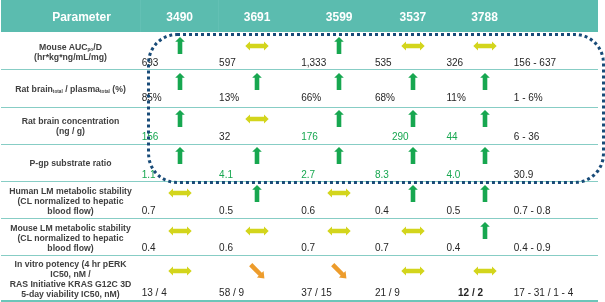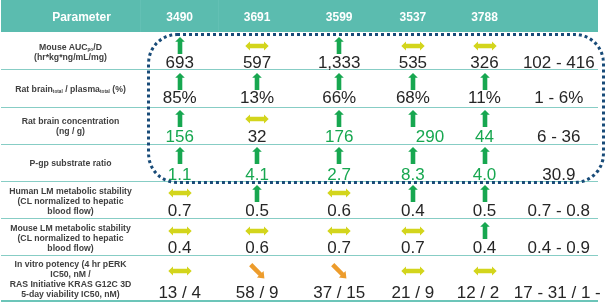--- a/index.html
+++ b/index.html
@@ -11,21 +11,21 @@
   
   #header-row{position:absolute;left:1px;top:0;width:597px;height:32px;background:#5bbcaf;}
   .hcell{position:absolute;top:1.2px;height:32px;color:#ffffff;font-weight:bold;font-size:12px;
          display:flex;align-items:center;justify-content:center;text-align:center;line-height:12.4px;
          white-space:nowrap;}
   .hcell.ref{font-style:italic;font-size:12px;line-height:13.2px;white-space:normal;top:2.4px;}
   .hdiv{position:absolute;top:0;width:1px;height:32px;background:#63c0b4;}
   .rule{position:absolute;left:1px;width:597px;height:1px;background:#87cdc5;}
   .rlabel{position:absolute;left:1px;color:#404040;font-weight:bold;font-size:8.7px;
           text-align:center;line-height:10.1px;}
-  .val{position:absolute;text-align:center;font-size:17px;color:#262626;line-height:13px;
+  .val{position:absolute;font-size:10px;color:#262626;line-height:13px;
        font-family:"Liberation Sans",sans-serif;white-space:nowrap;}
   .val.green{color:#17a750;}
   .arrow{position:absolute;line-height:0;font-size:0;}
   .arrow svg{display:block;}
   sub{font-size:0.54em;line-height:0;vertical-align:-0.2em;}
 
   
   #highlight{position:absolute;border:3.3px dotted #184b78;border-radius:30px;
              box-sizing:border-box;background:transparent;}
 </style>
@@ -89,21 +89,21 @@
       <div class="arrow" style="left: 472.5px; top: 40.9px;">
         <svg width="24" height="10" viewBox="0 0 24 10">
           <path d="M0.3 5 L5.0 0.5 L5.0 2.85 L19.0 2.85 L19.0 0.5 L23.7 5 L19.0 9.5 L19.0 7.15 L5.0 7.15 L5.0 9.5 Z" fill="#d3d51c"></path>
         </svg>
       </div>
       <div class="val" style="left: 141.7px; width: 76px; top: 55.9px;">693</div>
       <div class="val" style="left: 219.1px; width: 76px; top: 55.9px;">597</div>
       <div class="val" style="left: 301.2px; width: 76px; top: 55.9px;">1,333</div>
       <div class="val" style="left: 374.9px; width: 76px; top: 55.9px;">535</div>
       <div class="val" style="left: 446.5px; width: 76px; top: 55.9px;">326</div>
-      <div class="val" style="left: 513.8px; width: 90px; top: 55.9px;">102 - 416</div>
+      <div class="val" style="left: 513.8px; width: 90px; top: 55.9px;">156 - 637</div>
       <div class="rlabel" style="left: 2px; width: 137px; top: 84.2px;">Rat brain<sub>total</sub> / plasma<sub>total</sub> (%)</div>
       <div class="arrow" style="left: 174.7px; top: 72.8px;">
         <svg width="10" height="17" viewBox="0 0 10 17">
           <path d="M5 0.1 L9.8 4.8 L7.3 4.8 L7.3 16.9 L2.7 16.9 L2.7 4.8 L0.2 4.8 Z" fill="#17a750"></path>
         </svg>
       </div>
       <div class="arrow" style="left: 252.1px; top: 72.8px;">
         <svg width="10" height="17" viewBox="0 0 10 17">
           <path d="M5 0.1 L9.8 4.8 L7.3 4.8 L7.3 16.9 L2.7 16.9 L2.7 4.8 L0.2 4.8 Z" fill="#17a750"></path>
         </svg>
@@ -284,19 +284,19 @@
       </div>
       <div class="arrow" style="left: 472.5px; top: 266.3px;">
         <svg width="24" height="10" viewBox="0 0 24 10">
           <path d="M0.3 5 L5.0 0.5 L5.0 2.85 L19.0 2.85 L19.0 0.5 L23.7 5 L19.0 9.5 L19.0 7.15 L5.0 7.15 L5.0 9.5 Z" fill="#d3d51c"></path>
         </svg>
       </div>
       <div class="val" style="left: 141.7px; width: 76px; top: 285.5px;">13 / 4</div>
       <div class="val" style="left: 219.1px; width: 76px; top: 285.5px;">58 / 9</div>
       <div class="val" style="left: 301.2px; width: 76px; top: 285.5px;">37 / 15</div>
       <div class="val" style="left: 374.9px; width: 76px; top: 285.5px;">21 / 9</div>
-      <div class="val" style="left: 440px; width: 76px; top: 285.5px;">12 / 2</div>
+      <div class="val" style="left: 458px; width: 76px; top: 285.5px; font-weight: bold;">12 / 2</div>
       <div class="val" style="left: 513.8px; width: 90px; top: 285.5px;">17 - 31 / 1 - 4</div>
     </div>
 
   <div id="highlight" style="left: 147px; top: 32.7px; width: 458px; height: 151.5px;"></div>
 
 </div>
 
 </body></html>

